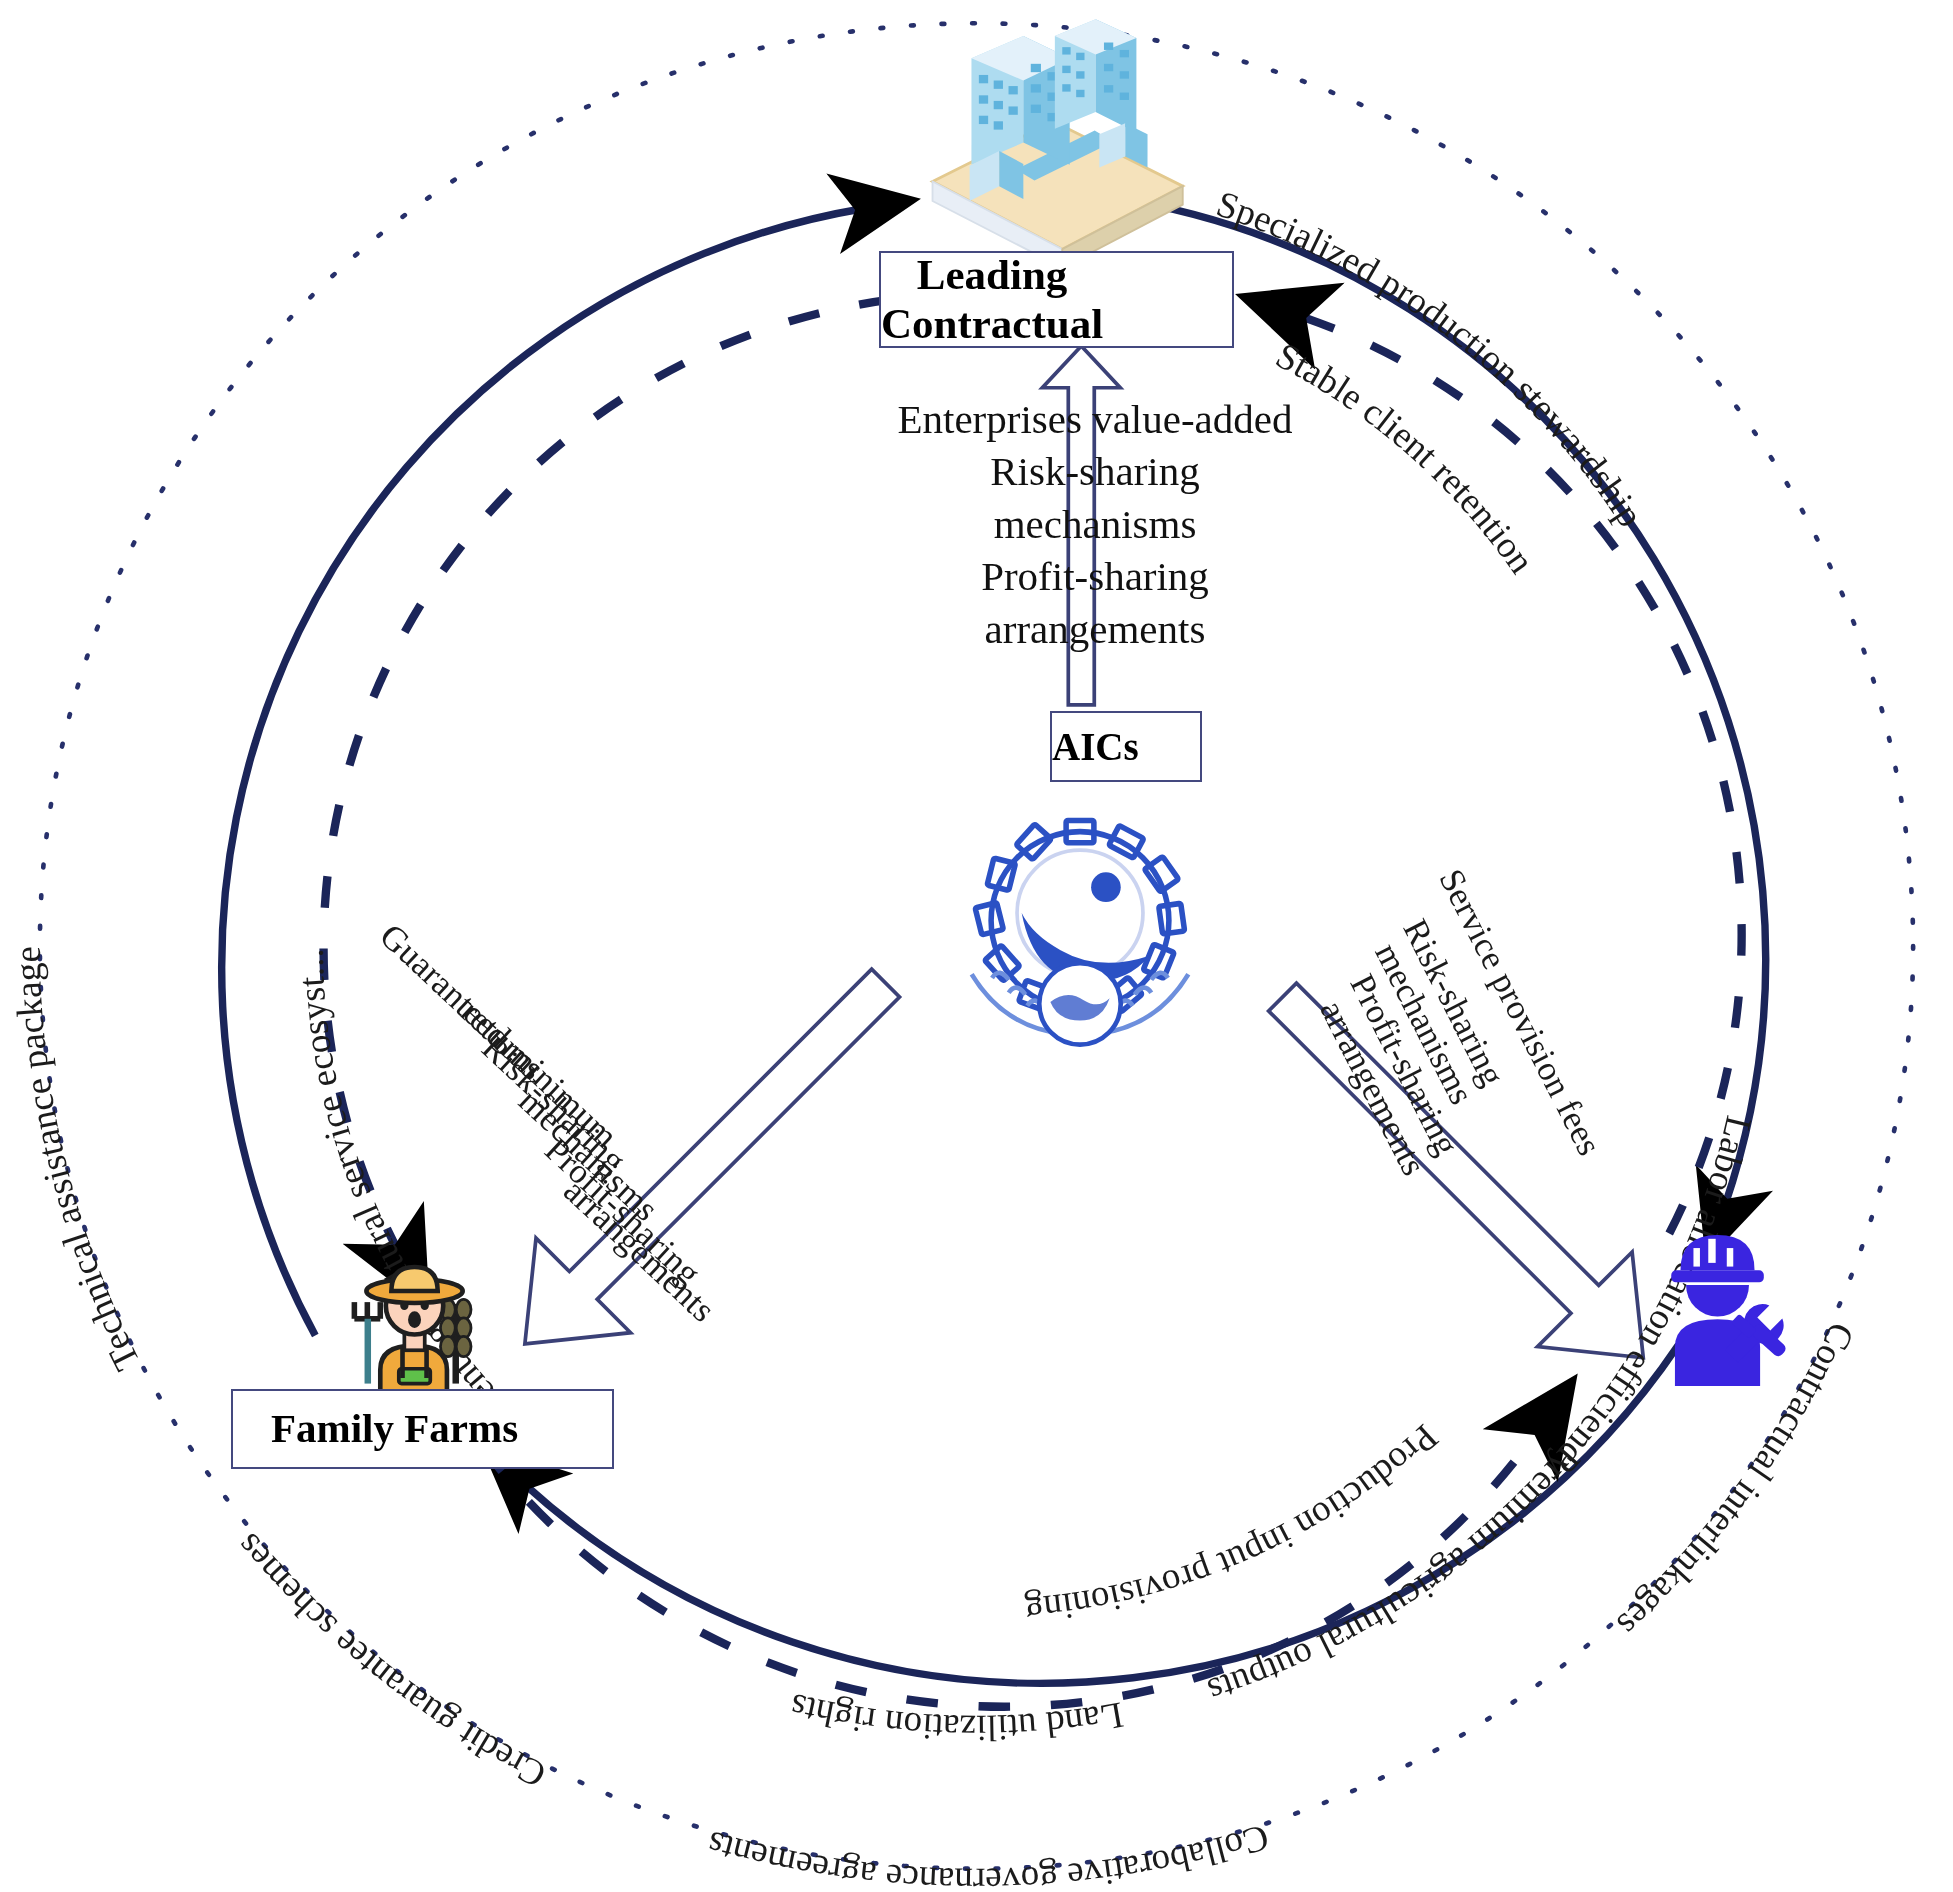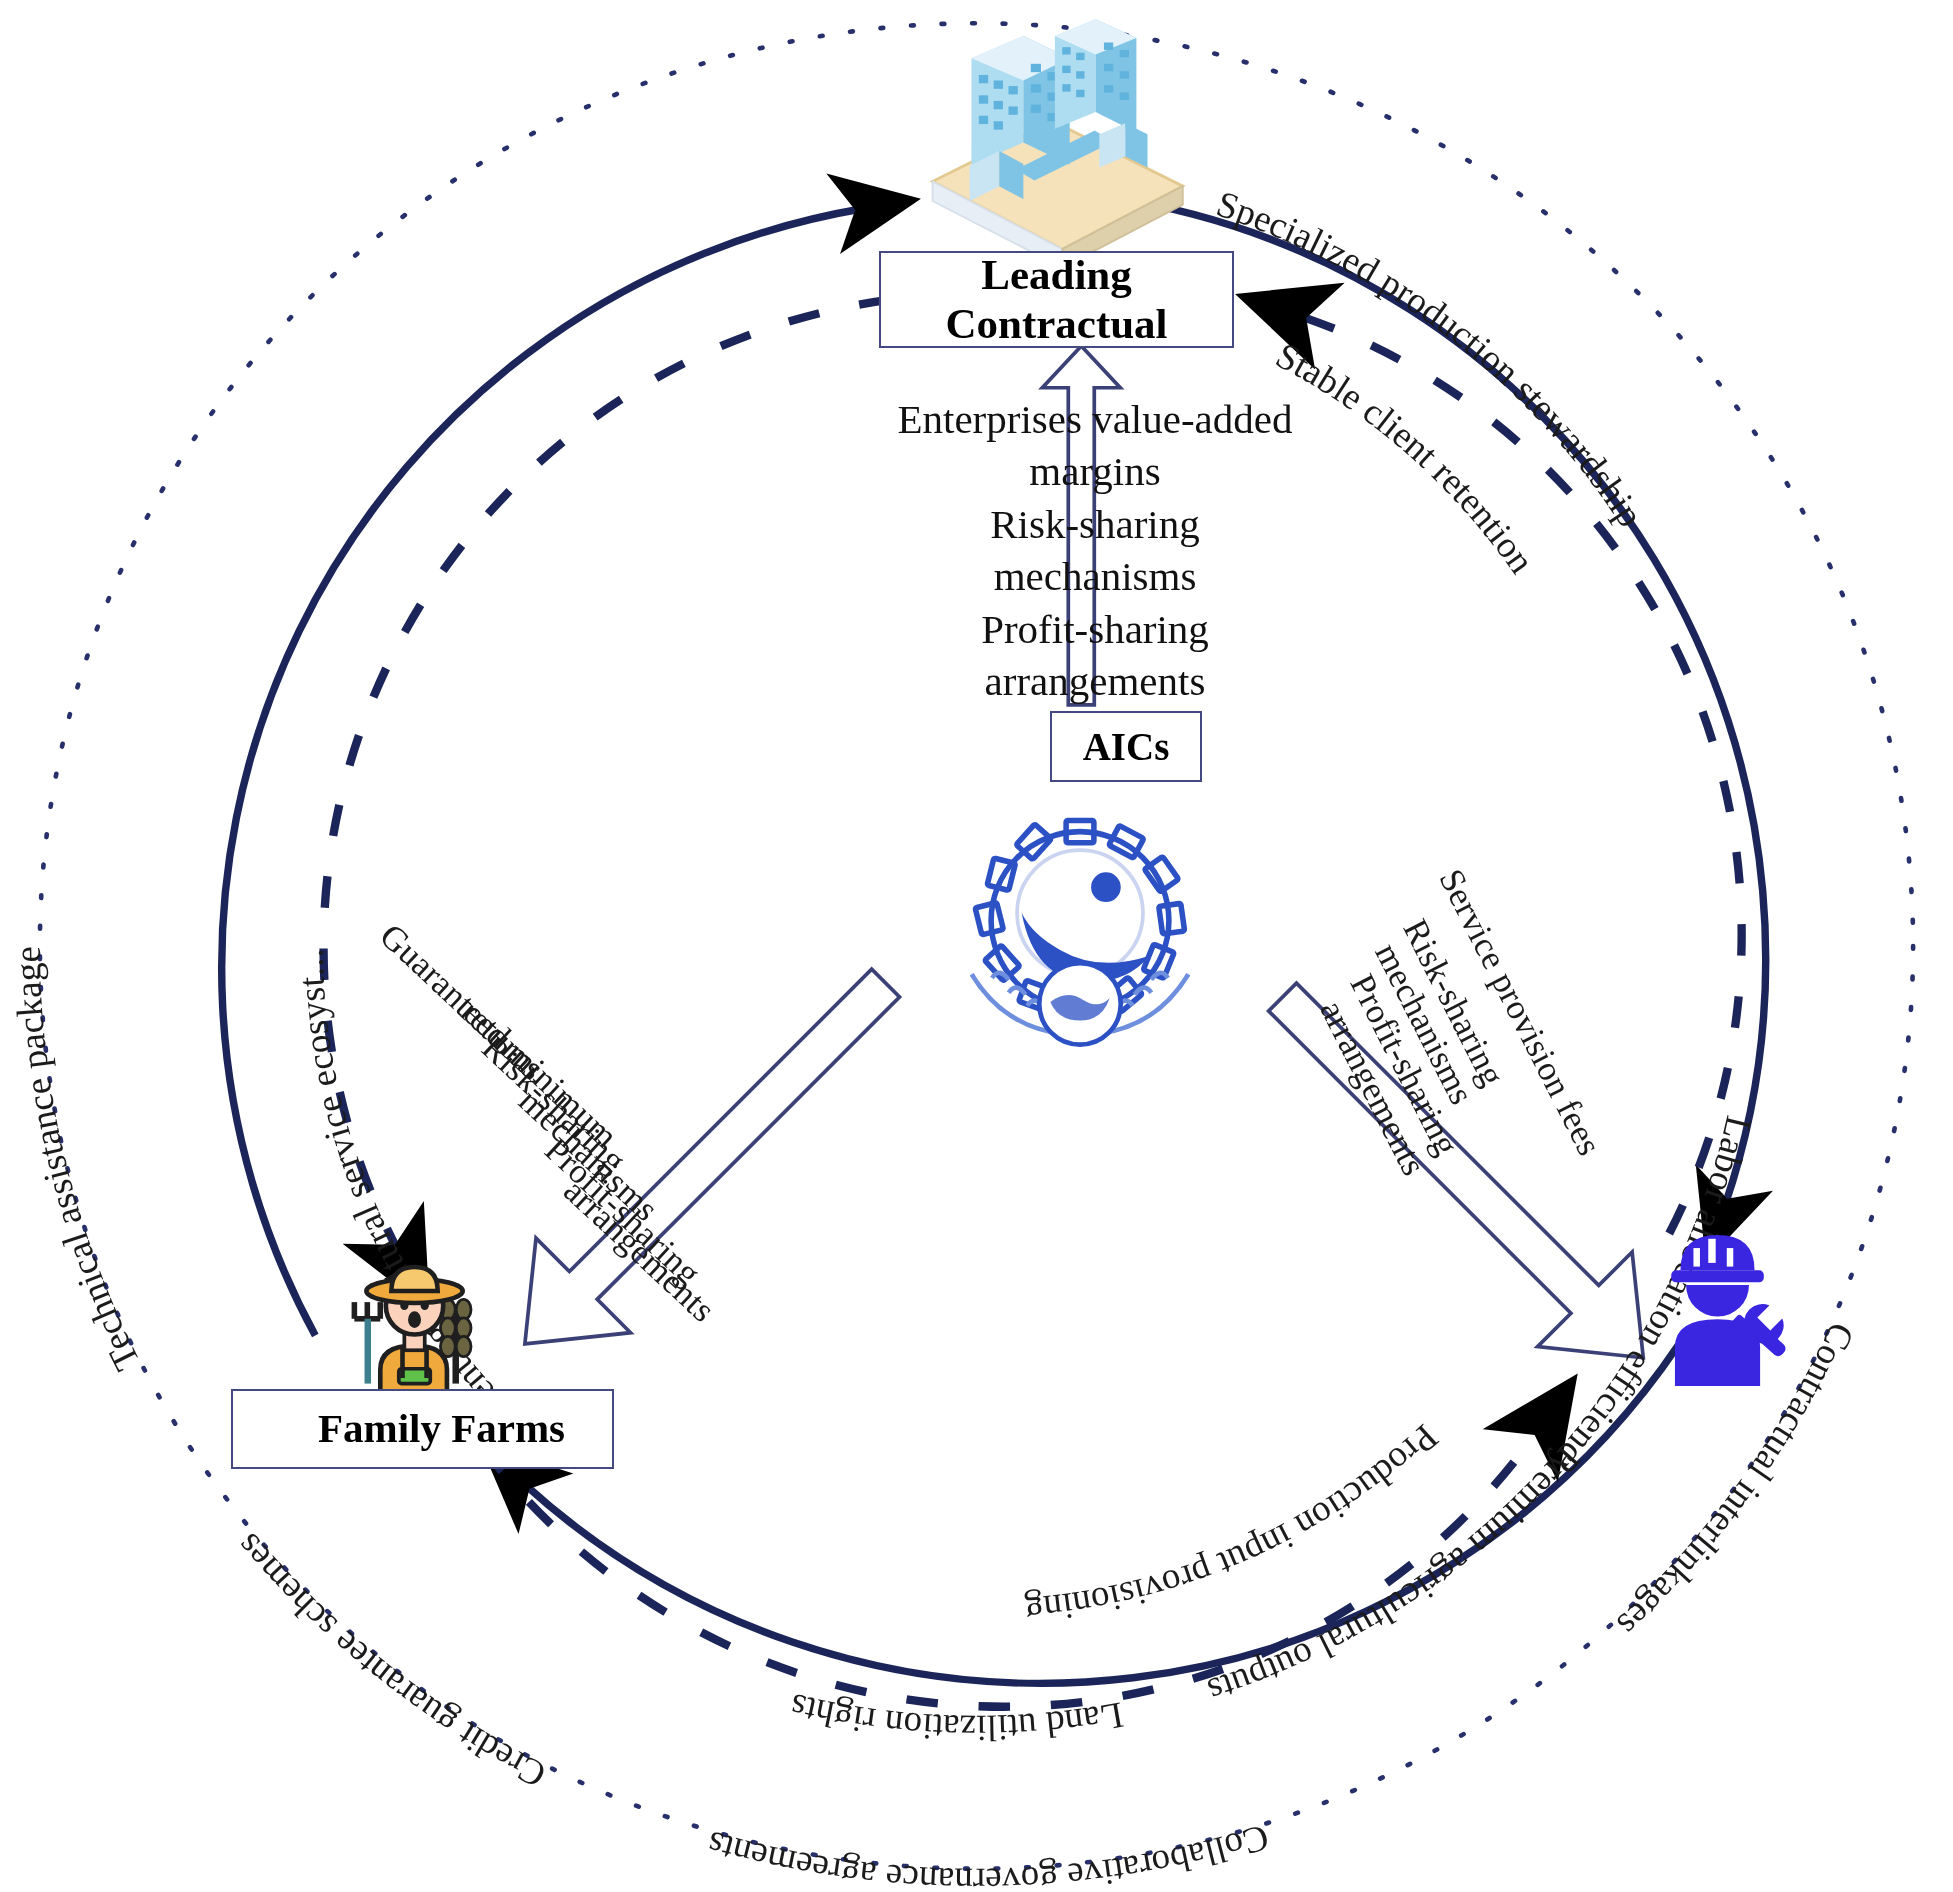--- a/index.html
+++ b/index.html
@@ -2,21 +2,21 @@
 <html style="font-size:15px"><head>
 <meta charset="utf-8">
 <style>
   html,body{margin:0;padding:0;background:#ffffff;}
   body{font-family:"Liberation Serif",serif;}
   #stage{position:relative;width:1953px;height:1892px;background:#fff;overflow:hidden;}
   svg.layer{position:absolute;left:0;top:0;width:1953px;height:1892px;}
 
   .nodebox{
     position:absolute;background:#ffffff;border:2.8px solid #44497f;
-    display:flex;align-items:center;justify-content:center;text-align:center;
+    display:flex;align-items:center;justify-content:flex-start;text-align:center;
     font-weight:bold;color:#000;line-height:1.12;z-index:40;
   }
   #box-leading{left:879px;top:251px;width:351px;height:93px;font-size:43px;}
   #box-aics{left:1011px;top:711px;width:148px;height:67px;font-size:39px;margin-left:39px;}
   #box-family{left:231px;top:1389px;width:341px;height:76px;font-size:41px;padding-left:38px;}
   #box-iasps{left:1569px;top:1379px;width:336px;height:74px;font-size:41px;}
 
   .centerstack{
     position:absolute;left:863px;top:393px;width:464px;
     text-align:center;font-size:41px;line-height:1.28;color:#111;z-index:35;
@@ -307,21 +307,20 @@
     <span>AICs</span>
   </div>
 
   <div class="nodebox" id="box-family">
     <span>Family Farms</span>
   </div>
 
 
   <div class="centerstack">
     <div>Enterprises value-added</div>
-    <div>margins</div>
     <div>Risk-sharing</div>
     <div>mechanisms</div>
     <div>Profit-sharing</div>
     <div>arrangements</div>
   </div>
 
   <div class="rotlabel arrowtxt" style="left:399px;top:916px;transform:rotate(43deg);">Guaranteed minimum</div>
   <div class="rotlabel arrowtxt" style="left:480px;top:992px;transform:rotate(43deg);">returns</div>
   <div class="rotlabel arrowtxt" style="left:501px;top:1028px;transform:rotate(43deg);">Risk-sharing</div>
   <div class="rotlabel arrowtxt" style="left:538px;top:1081px;transform:rotate(43deg);">mechanisms</div>

